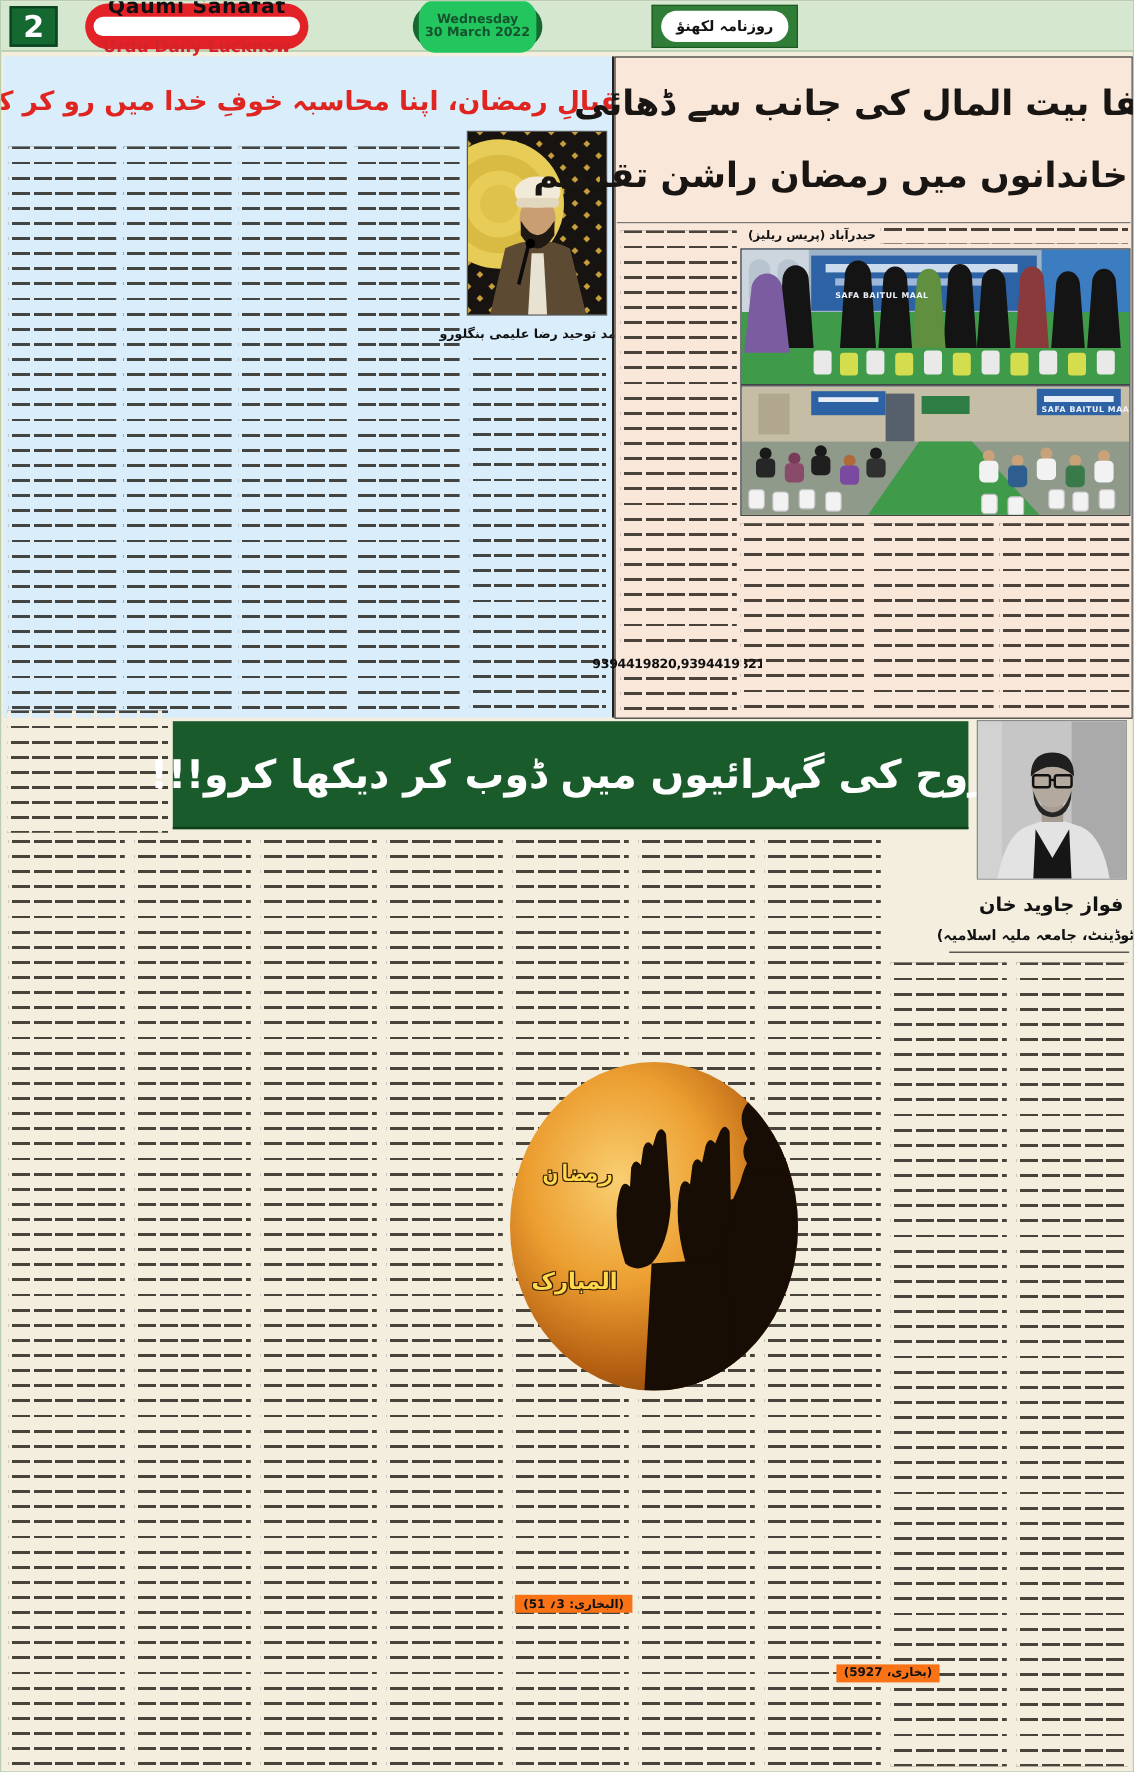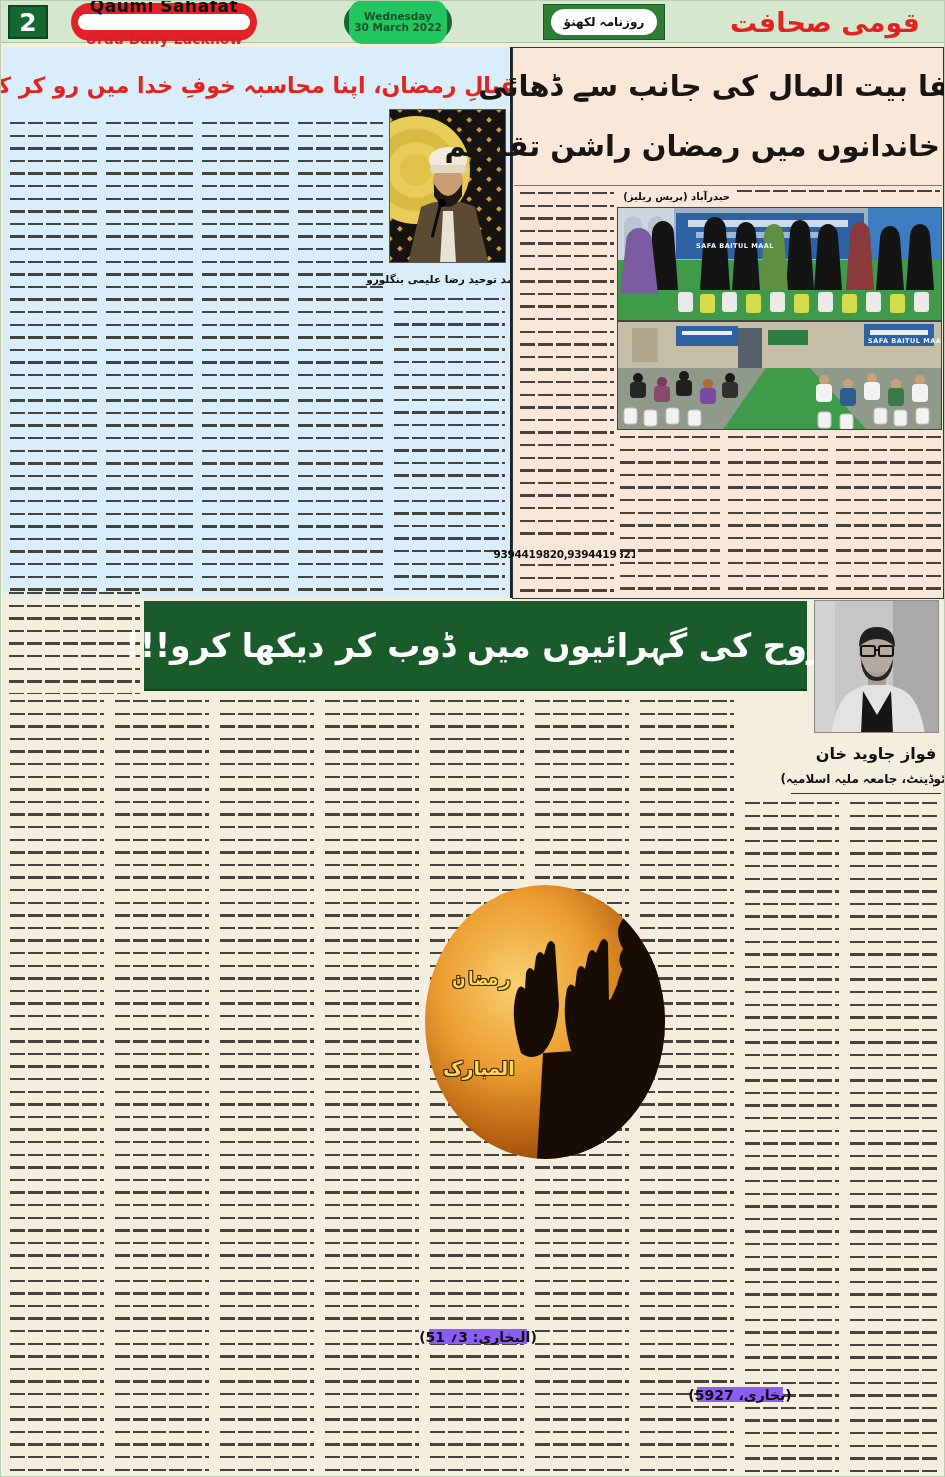--- a/index.html
+++ b/index.html
@@ -68,21 +68,21 @@
     display:flex;align-items:center;justify-content:center;color:#fff;font-weight:800;font-size:33px;white-space:nowrap;}
   .fawaz-photo{left:813px;top:599px;width:125px;height:133px;border:1px solid #8a8a8a;overflow:hidden;background:#c9c9c9;}
   .author-name{left:795px;top:740px;width:160px;height:24px;display:flex;align-items:center;justify-content:center;
     font-size:16px;font-weight:800;color:#111;white-space:nowrap;}
   .author-affil{left:783px;top:768px;width:180px;height:20px;display:flex;align-items:center;justify-content:center;
     font-size:12px;font-weight:bold;color:#111;white-space:nowrap;}
   .author-rule{left:790px;top:792px;width:150px;height:1px;background:#333;}
   .circle-photo{left:424px;top:884px;width:240px;height:274px;border-radius:50%;overflow:hidden;z-index:5;}
   .circle-label{position:absolute;z-index:6;color:#ffd84d;font-weight:800;font-size:19px;
     text-shadow:1px 1px 0 #3a2405,-1px -1px 0 #3a2405,1px -1px 0 #3a2405,-1px 1px 0 #3a2405;white-space:nowrap;}
-  .ref{position:absolute;z-index:4;background:#8b5cf6;font-size:14px;font-weight:bold;color:#111;
+  .ref{position:absolute;z-index:4;background:#f97316;font-size:10px;font-weight:bold;color:#111;
     display:flex;align-items:center;justify-content:center;white-space:nowrap;}
 </style>
 </head>
 <body>
 
 <div class="page">
 
   <div class="abs masthead">
     <div class="abs pagenum">
       <span>2</span>
@@ -97,21 +97,20 @@
       <div class="datebox-inner">
         <span class="date-day">Wednesday</span>
         <span class="date-full">30 March 2022</span>
       </div>
     </div>
     <div class="abs rozbox">
       <div class="rozbox-inner">
         <span class="roz-label rtl">روزنامہ لکھنؤ</span>
       </div>
     </div>
-    <div class="abs paper-title rtl">قومی صحافت</div>
   </div>
 
   <div class="abs tl-article"></div>
   <div class="abs tl-headline rtl">استقبالِ رمضان، اپنا محاسبہ خوفِ خدا میں رو کر کریں</div>
 
   <div class="sim sim-blue" style="left:6px;top:120px;width:90px;height:472px;"></div>
   <div class="sim sim-blue" style="left:102px;top:120px;width:90px;height:472px;"></div>
   <div class="sim sim-blue" style="left:198px;top:120px;width:90px;height:472px;"></div>
   <div class="sim sim-blue" style="left:294px;top:120px;width:88px;height:472px;"></div>
   <div class="sim sim-blue" style="left:390px;top:296px;width:114px;height:296px;"></div>

